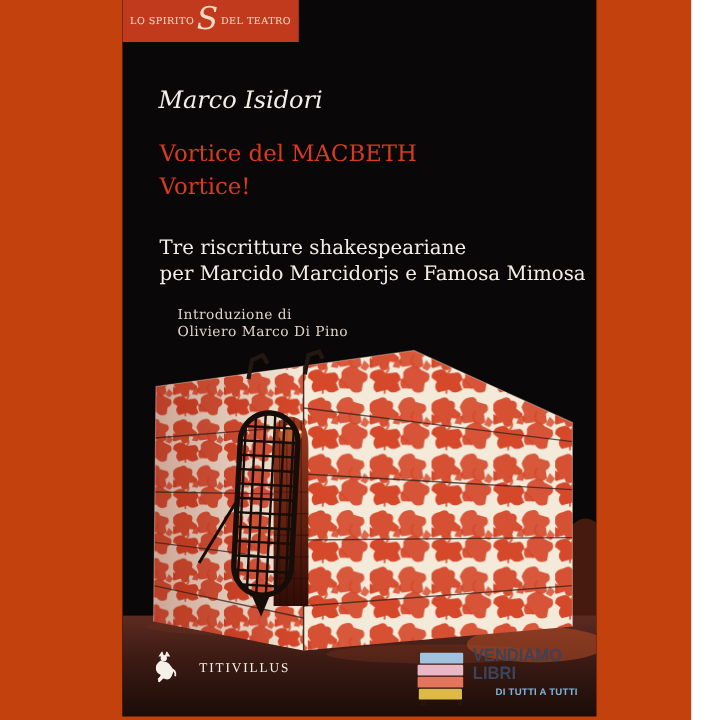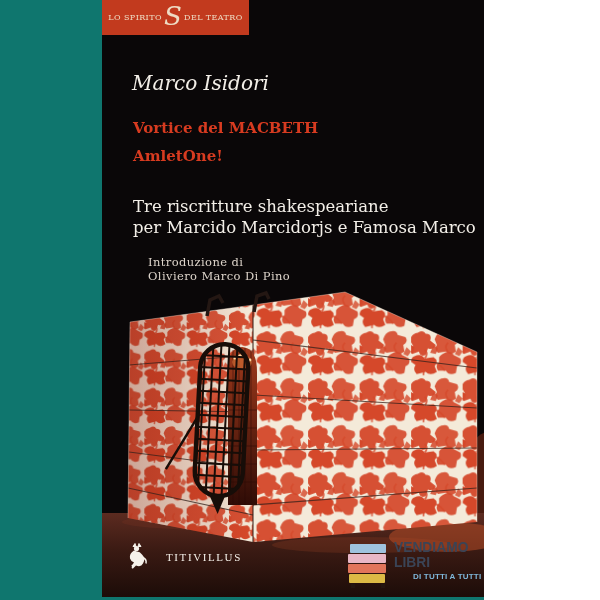--- a/index.html
+++ b/index.html
@@ -4,32 +4,32 @@
 <style>
   :root{
     --banner_bg:#c23a1e; --banner_text:#eedcc4; --cover_bg:#0a0708;
     --title_red:#d73b20; --text_white:#f3efe8; --intro_white:#ded5cb;
     --cream:#f4ead9; --figure_red:#d5482a; --floor_light:#5c2b20; --floor_dark:#1c0c08;
     --glow:#c05028; --cage_dark:#170d08; --badge_dark_text:#3a4456; --badge_light_text:#7fb7da;
     --spine_blue:#9fc3de; --spine_pink:#e9b7c6; --spine_coral:#e2755b; --spine_yellow:#ddba45;
     --logo_white:#f5f1ea;
   }
   html,body{margin:0;padding:0;background:#fff;}
-  .page{position:relative;width:484px;height:600px;background:#0f766e;overflow:hidden;
+  .page{position:relative;width:576px;height:600px;background:#c2410c;overflow:hidden;
         font-family:"DejaVu Serif",serif;}
   .cover{position:absolute;left:102px;top:0;width:395px;height:597px;background:var(--cover_bg);overflow:hidden;}
   .artwork{position:absolute;left:0;top:0;width:395px;height:597px;z-index:1;}
   .banner{position:absolute;left:0;top:0;width:147px;height:35px;background:var(--banner_bg);
           z-index:2;display:flex;align-items:center;justify-content:center;gap:3px;
           color:var(--banner_text);font-size:8px;letter-spacing:.4px;white-space:nowrap;}
   .banner .big-s{font-size:26px;font-style:italic;line-height:35px;margin:0 -1px;position:relative;top:-1px;}
   .author{position:absolute;left:30px;top:71px;z-index:2;color:var(--text_white);
           font-style:italic;font-size:20px;white-space:nowrap;}
   .title{position:absolute;left:31px;top:114px;z-index:2;color:var(--title_red);
-         font-weight:bold;font-size:15px;line-height:28px;white-space:nowrap;}
+         font-weight:normal;font-size:19px;line-height:28px;white-space:nowrap;}
   .subtitle{position:absolute;left:31px;top:196px;z-index:2;color:var(--text_white);
             font-size:16.5px;line-height:21px;white-space:nowrap;}
   .intro{position:absolute;left:30px;top:255px;z-index:2;color:var(--intro_white);
          font-size:11.5px;line-height:14px;letter-spacing:.4px;white-space:nowrap;margin-left:16px;}
   .logo{position:absolute;left:24px;top:543px;z-index:2;display:flex;align-items:center;gap:18px;}
   .logo .pub-name{color:var(--logo_white);font-family:"Liberation Serif",serif;
                   font-size:11px;letter-spacing:1.6px;white-space:nowrap;}
   .badge{position:absolute;left:246px;top:539px;z-index:2;display:flex;gap:6px;align-items:flex-start;}
   .stack{width:40px;margin-top:5px;}
   .spine{height:9px;margin-bottom:1px;border-radius:1px;}
@@ -176,26 +176,26 @@
     <div class="banner">
       <span>LO SPIRITO</span>
       <span class="big-s">S</span>
       <span>DEL TEATRO</span>
     </div>
 
     <div class="author">Marco Isidori</div>
 
     <div class="title">
       <div>Vortice del MACBETH</div>
-      <div>AmletOne!</div>
+      <div>Vortice!</div>
     </div>
 
     <div class="subtitle">
       <div>Tre riscritture shakespeariane</div>
-      <div>per Marcido Marcidorjs e Famosa Marco</div>
+      <div>per Marcido Marcidorjs e Famosa Mimosa</div>
     </div>
 
     <div class="intro">
       <div>Introduzione di</div>
       <div>Oliviero Marco Di Pino</div>
     </div>
 
     <div class="logo">
       <svg width="22" height="27" viewBox="0 0 22 26">
         <g style="fill:var(--logo_white);stroke:var(--logo_white)">

